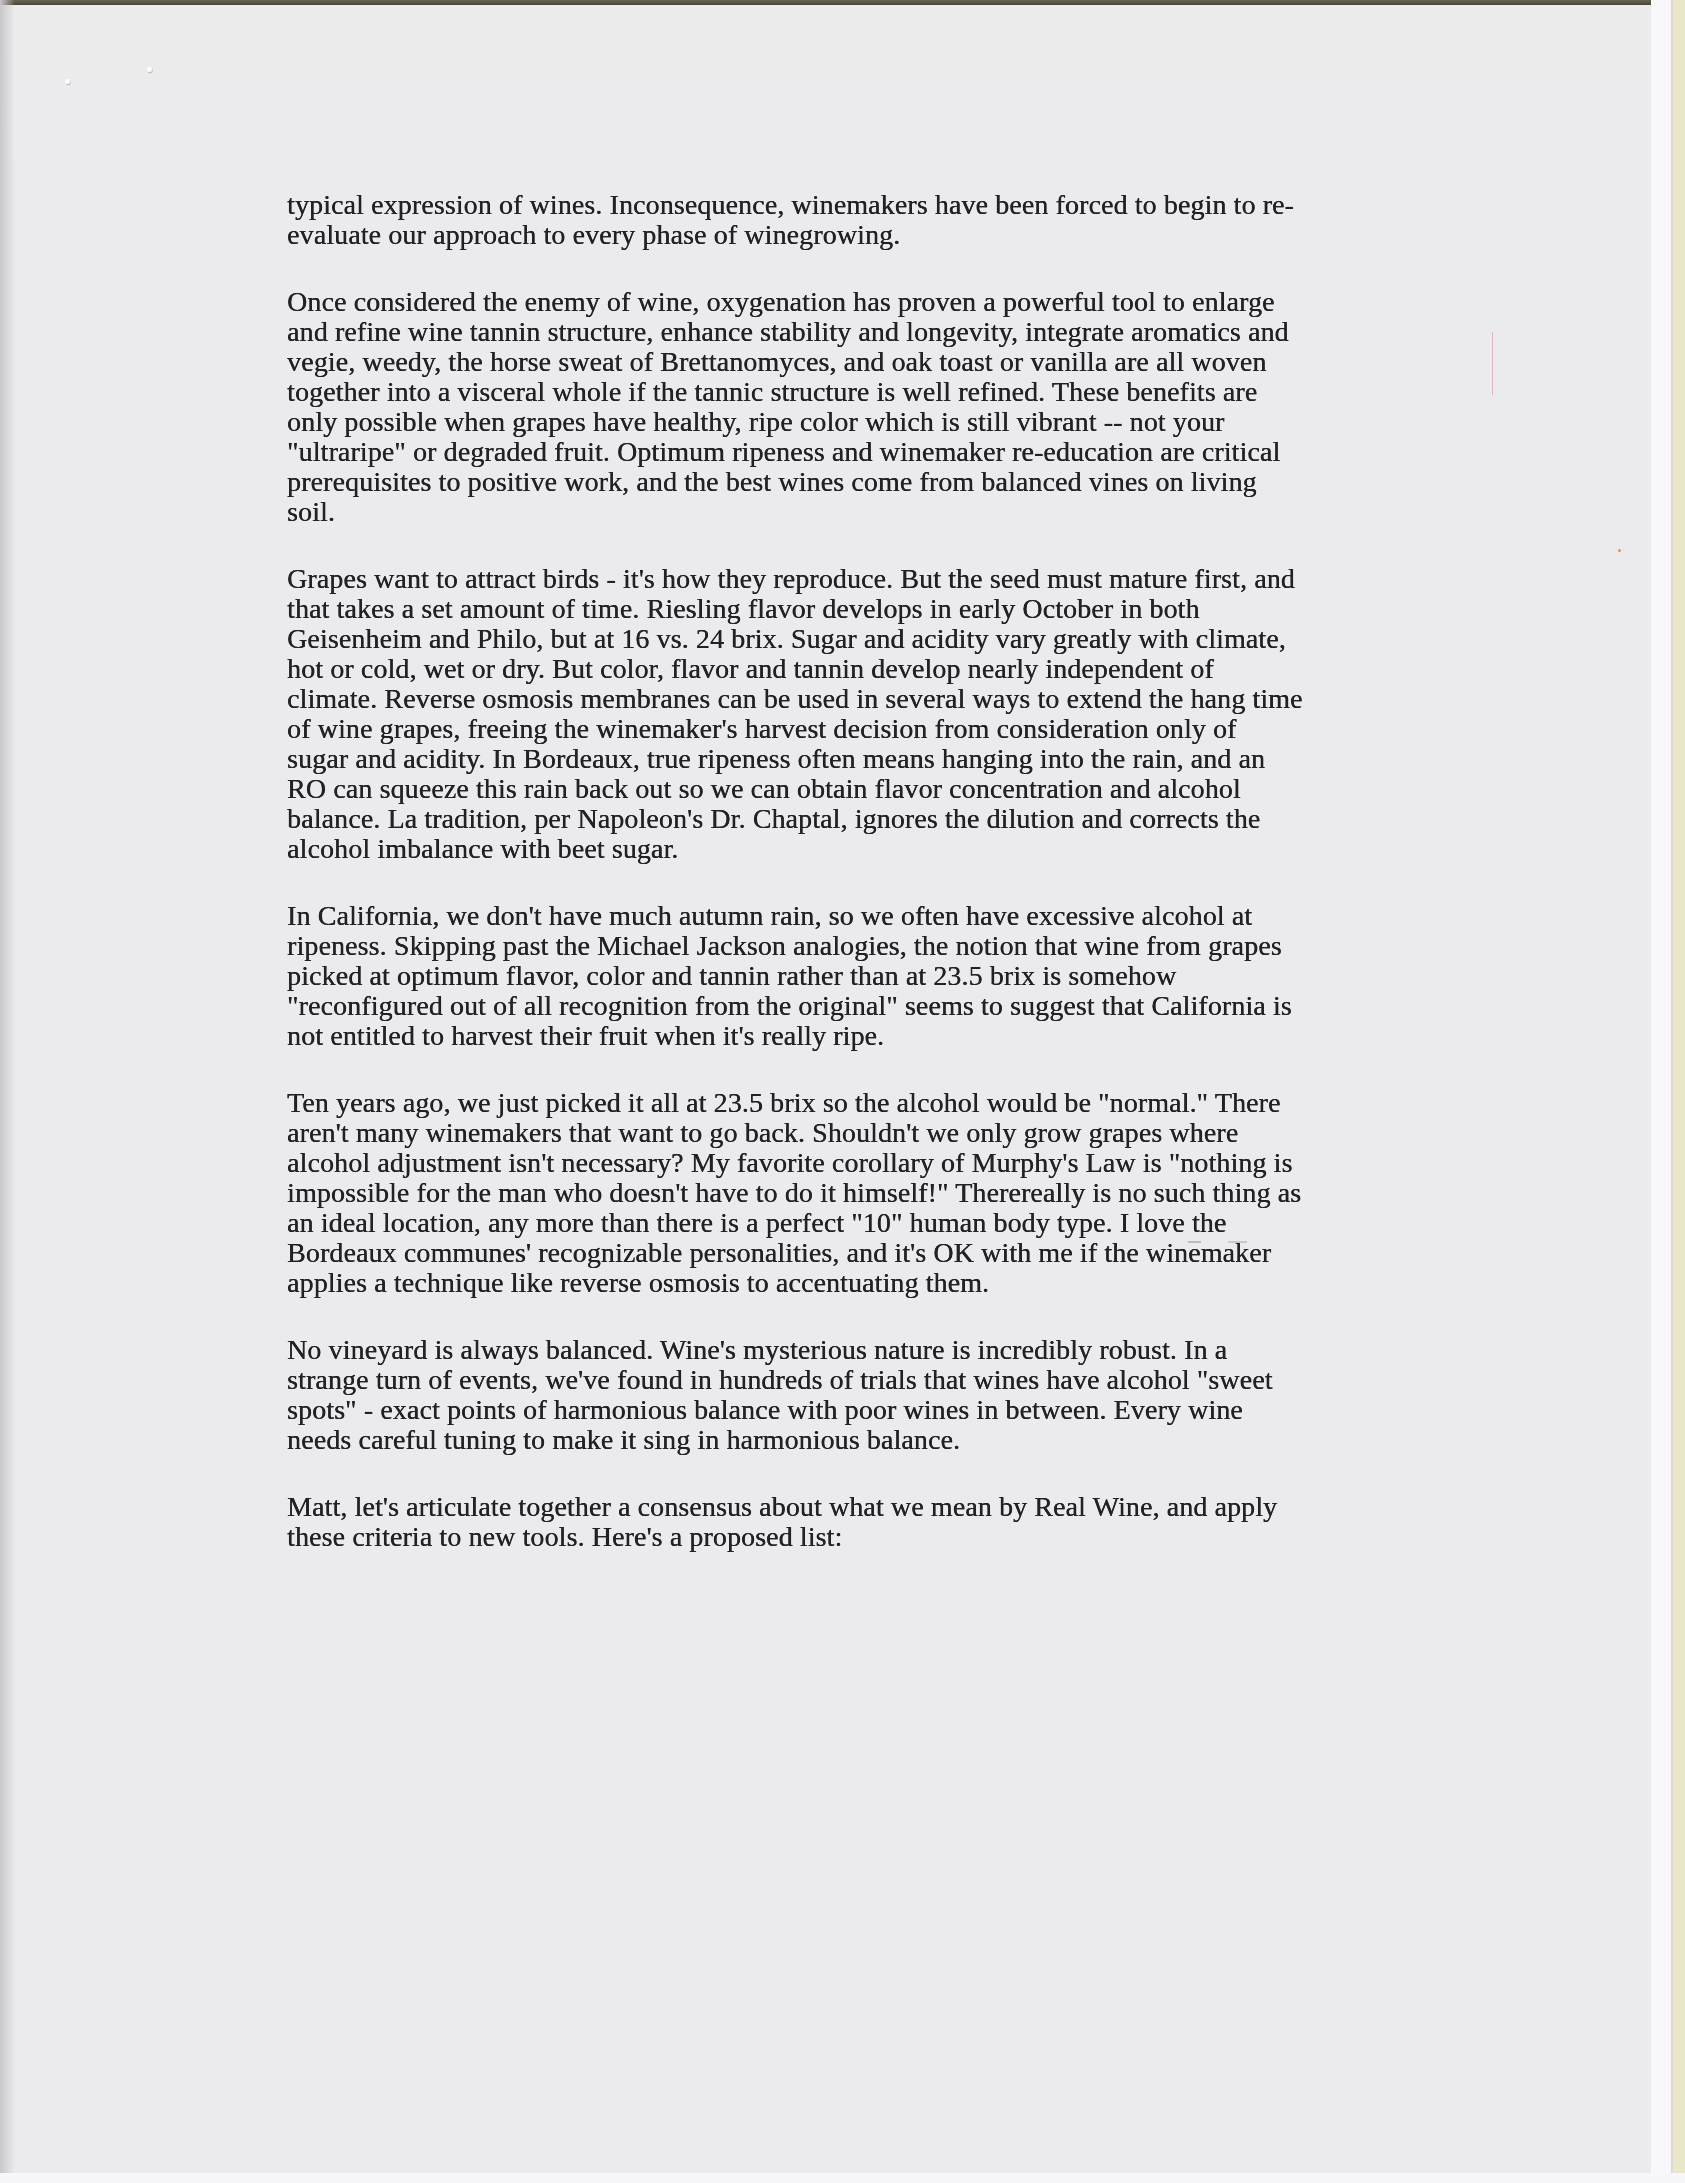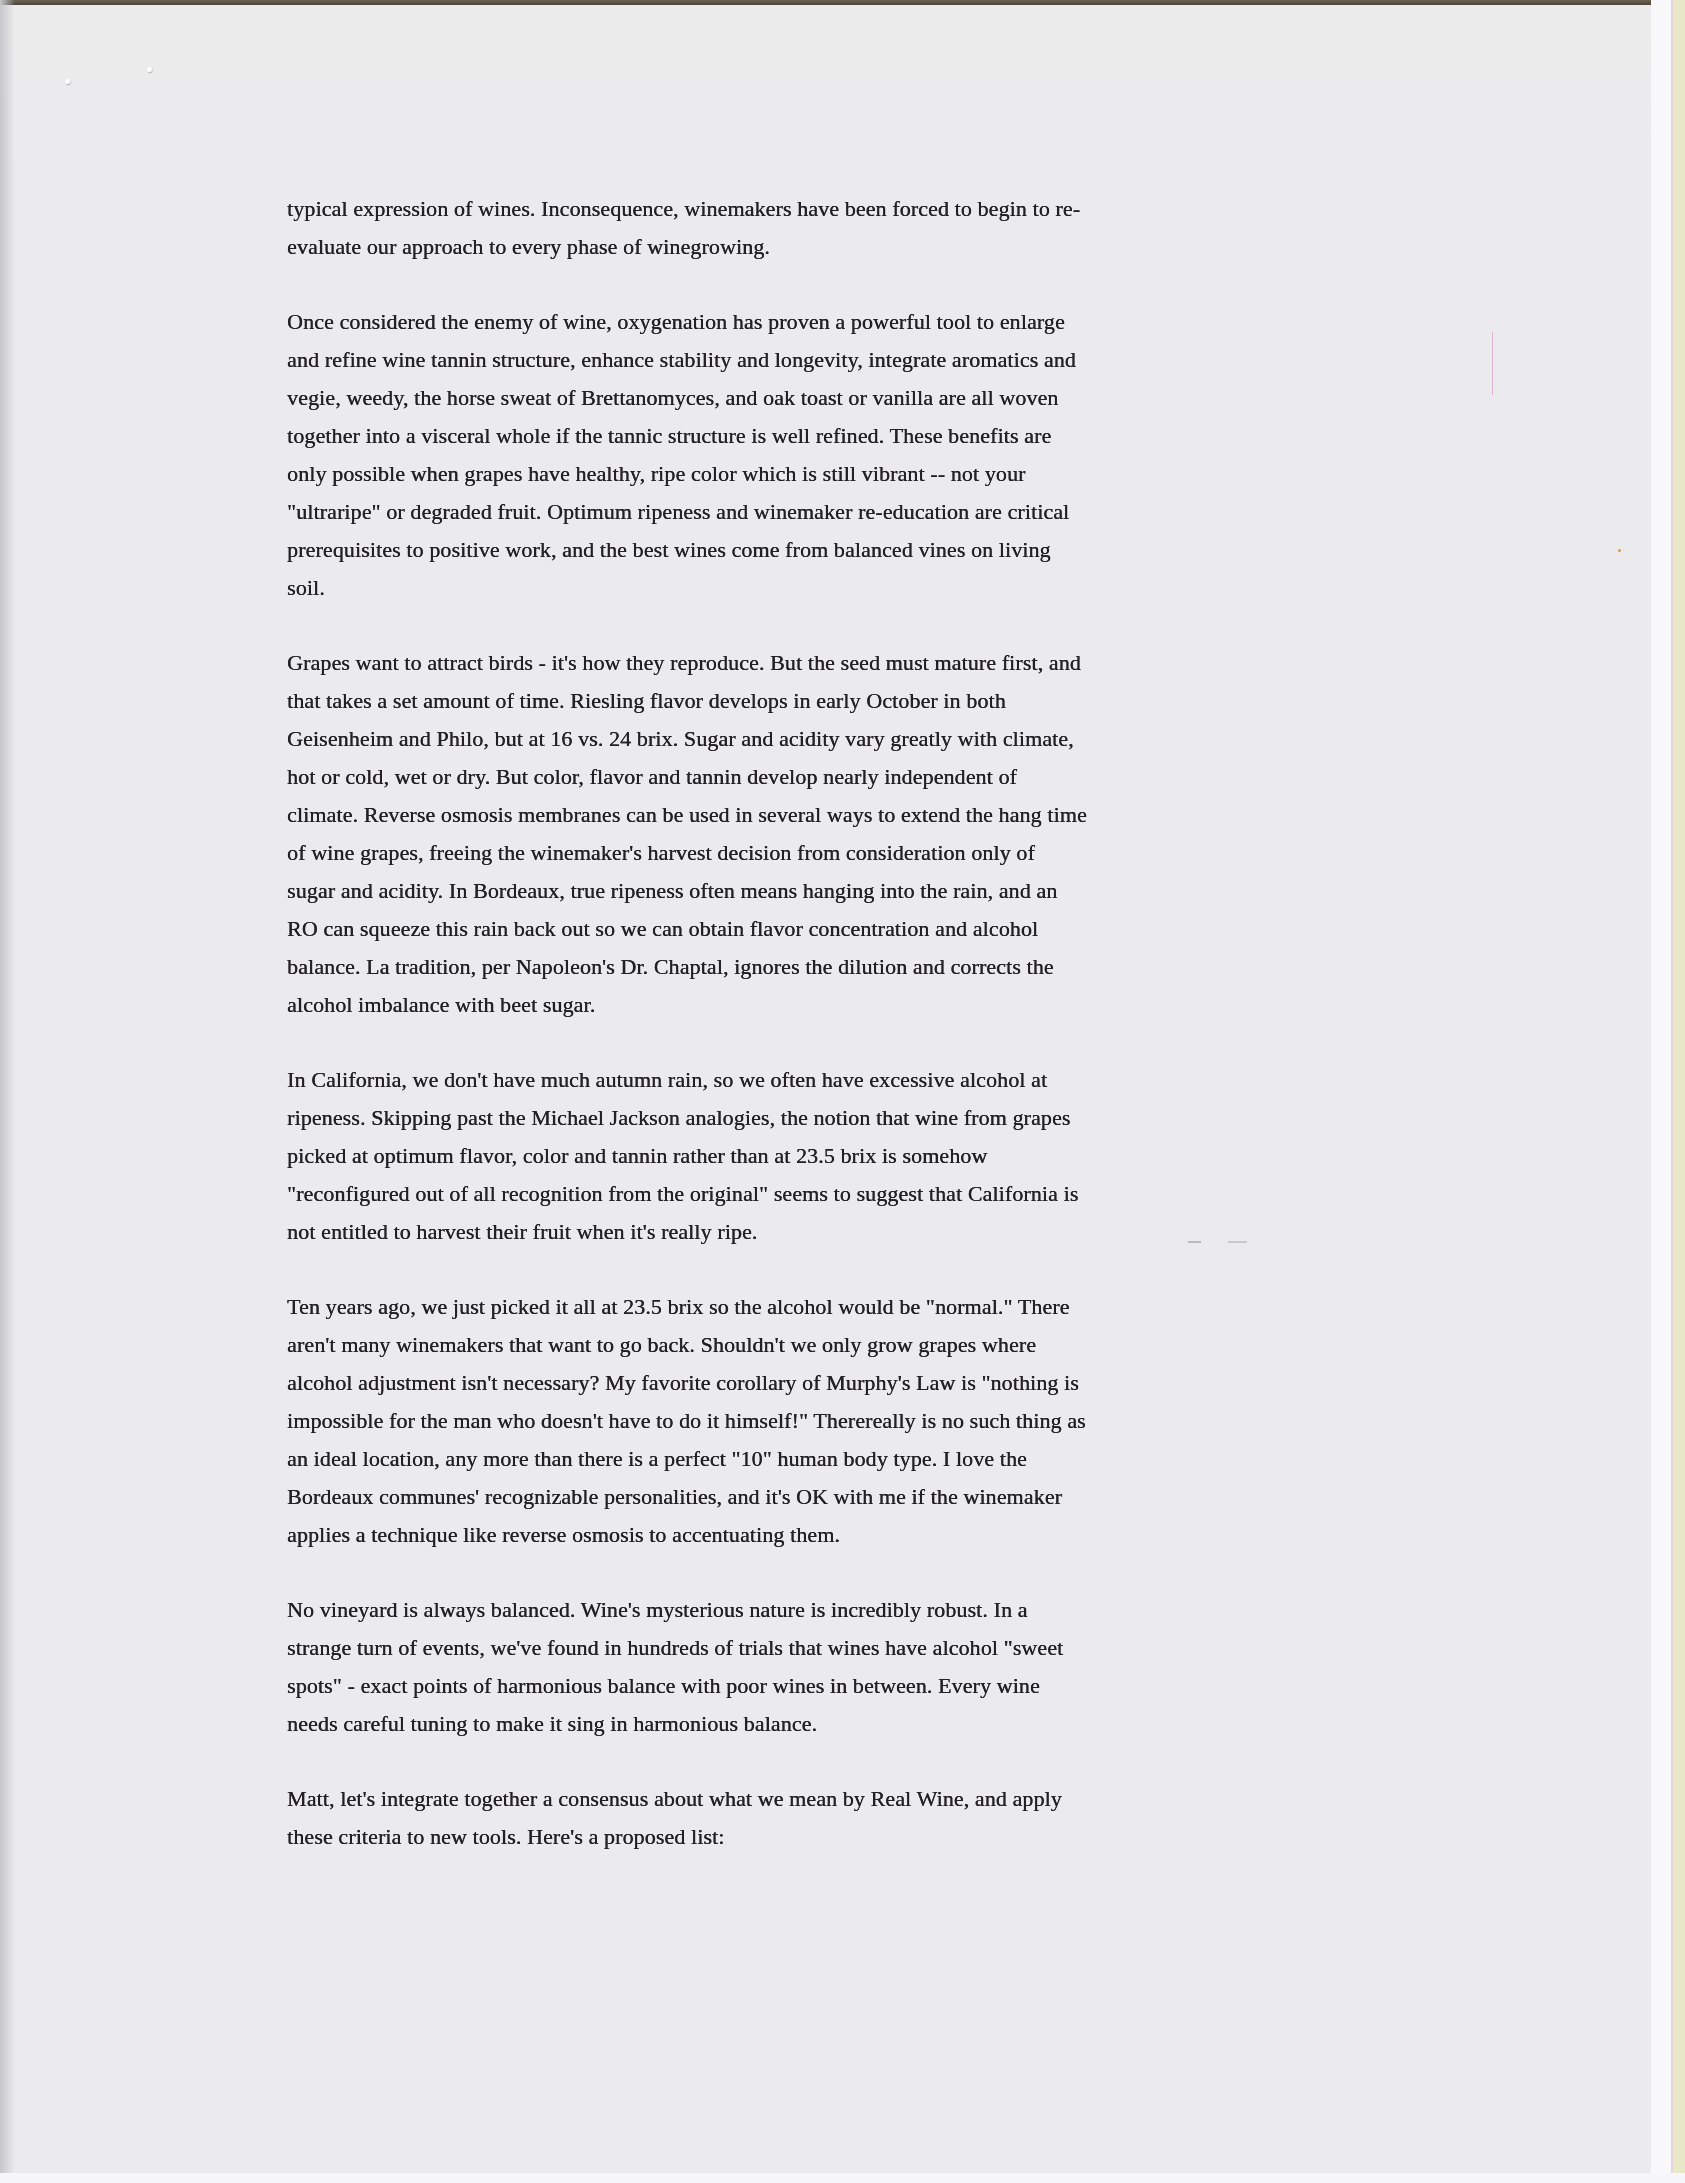--- a/index.html
+++ b/index.html
@@ -66,22 +66,22 @@
     left: 0; top: 2173px;
     width: 1685px; height: 10.6px;
     background: #f7f7f9;
   }
   
   .text-block {
     position: absolute;
     left: 287px;
     top: 190px;
     width: 1315px;
-    font-size: 22px;
-    line-height: 38px;
+    font-size: 28px;
+    line-height: 30px;
     color: #232123;
     text-shadow: 0.3px 0 0 currentColor;
     letter-spacing: 0.1px;
   }
   .text-block p {
     margin: 0 0 37px 0;
     white-space: pre-line;
   }
   
   .artifact-pink-line {
@@ -170,18 +170,18 @@
 aren't many winemakers that want to go back. Shouldn't we only grow grapes where
 alcohol adjustment isn't necessary? My favorite corollary of Murphy's Law is "nothing is
 impossible for the man who doesn't have to do it himself!" Therereally is no such thing as
 an ideal location, any more than there is a perfect "10" human body type. I love the
 Bordeaux communes' recognizable personalities, and it's OK with me if the  winemaker
 applies a technique like reverse osmosis to accentuating them.</p>
     <p>No vineyard is always balanced. Wine's mysterious nature is incredibly robust. In a
 strange turn of events, we've found in hundreds of trials that wines have alcohol "sweet
 spots" - exact points of harmonious balance with poor wines in between. Every wine
 needs careful tuning to make it sing in harmonious balance.</p>
-    <p>Matt, let's integrate together a consensus about what we mean by Real Wine, and apply
+    <p>Matt, let's articulate together a consensus about what we mean by Real Wine, and apply
 these criteria to new tools. Here's a proposed list:</p>
   </div>
 
 </div>
 
 
 </body></html>

